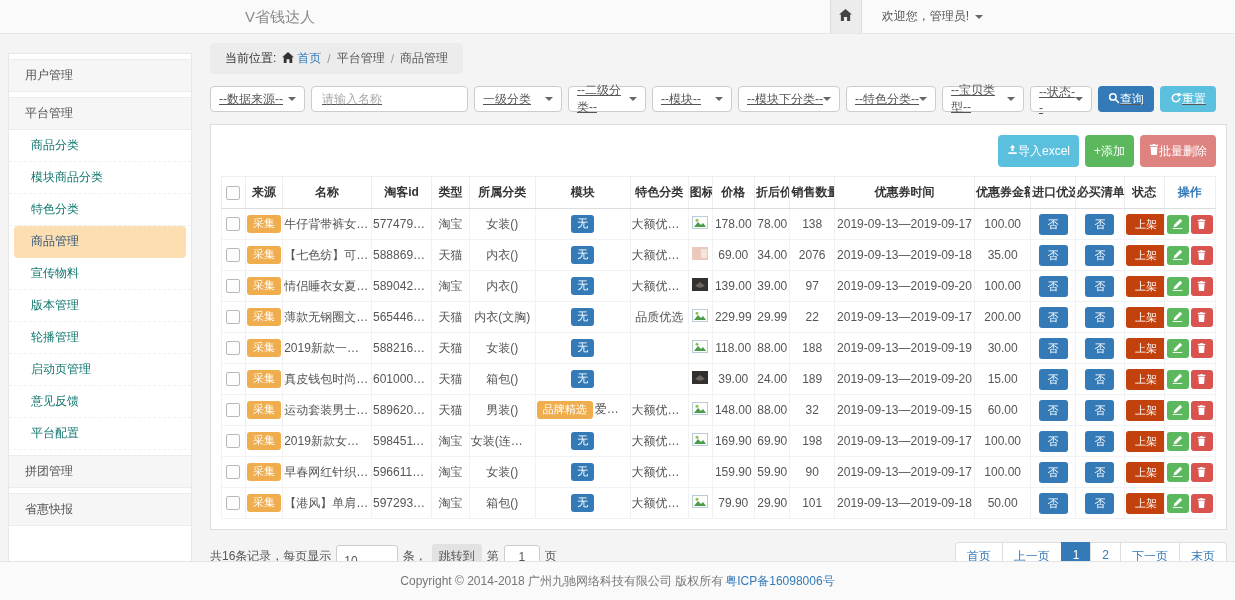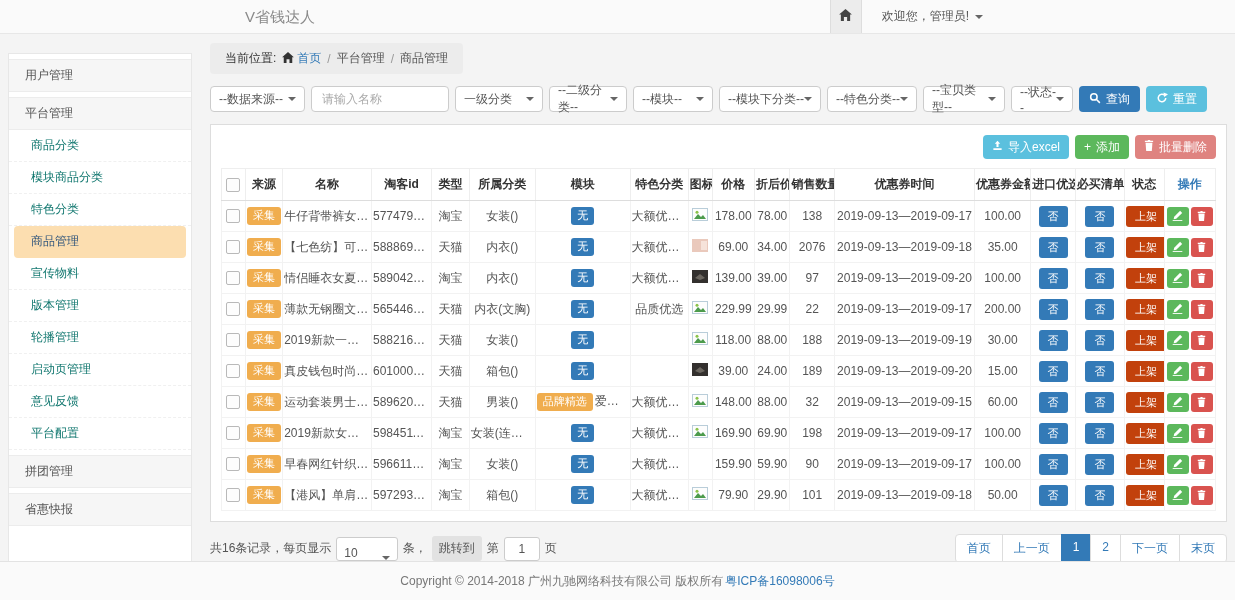--- a/index.html
+++ b/index.html
@@ -22,32 +22,32 @@
   .side-top{background:#f6f6f6;border-top:1px solid #ececec;border-bottom:1px solid #ececec;padding:7px 16px;color:#555;margin-top:5px;cursor:pointer;}
   .side-sub{padding:7px 22px;color:#0f766e;border-bottom:1px dashed #f0f0f0;cursor:pointer;}
   .side-sub.active{background:#fcdeb0;margin:0 5px;border-radius:4px;padding-left:17px;border-bottom:1px dashed transparent;color:#31567c;}
   .content{position:absolute;left:210px;top:10px;right:8px;bottom:0;}
   
   .breadcrumb{display:inline-flex;align-items:center;gap:6px;background:#ececec;border-radius:4px;padding:7px 15px;margin-bottom:10px;color:#333;}
   .breadcrumb .home-link{color:#337ab7;cursor:pointer;display:inline-flex;align-items:center;gap:3px;}
   .breadcrumb .sep{color:#999;}
   .breadcrumb .crumb{color:#555;}
   
-  .filters{display:flex;align-items:flex-start;gap:6px;margin:2px 0 12px;}
+  .filters{display:flex;align-items:flex-start;gap:6px;margin:2px 0 12px;text-decoration:underline;}
   .ctrl{height:26px;box-sizing:border-box;border:1px solid #ccc;border-radius:4px;background:#fff;display:flex;align-items:center;justify-content:space-between;padding:0 8px;color:#555;cursor:pointer;}
   .ctrl input{border:0;outline:0;width:100%;font-size:12px;font-family:inherit;color:#555;background:transparent;}
   .ctrl input::placeholder{color:#aaa;}
-  .filters .c0{width:95px;}  .filters .c1{width:138px;cursor:text;}
+  .filters .c0{width:95px;}  .filters .c1{width:157px;cursor:text;}
   .filters .c2{width:88px;}  .filters .c3{width:78px;}
   .filters .c4{width:80px;}  .filters .c5{width:102px;}
   .filters .c6{width:90px;}  .filters .c7{width:82px;}
   .filters .c8{width:62px;}
-  .btn{height:26px;border:0;border-radius:4px;color:#fff;padding:0 10px;display:inline-flex;align-items:center;gap:5px;font-size:12px;font-family:inherit;cursor:pointer;}
+  .btn{height:26px;border:0;border-radius:4px;color:#fff;padding:0 10px;display:inline-flex;align-items:center;font-size:12px;font-family:inherit;cursor:pointer;}
   .btn.primary{background:#337ab7;} .btn.info{background:#5bc0de;}
-  .btn.sm{height:24px;padding:0 9px;}
+  .btn.sm{height:32px;padding:0 9px;}
   .btn.green{background:#5cb85c;} .btn.redlight{background:#df8380;}
   
   .card{background:#fff;border:1px solid #ddd;padding:10px;}
   .toolbar{display:flex;justify-content:flex-end;gap:6px;margin-bottom:9px;}
   table{width:100%;border-collapse:collapse;table-layout:fixed;font-size:12px;}
   th{border:1px solid #eee;border-bottom:1px solid #ddd;padding:7px 1px;color:#333;text-align:center;font-weight:bold;white-space:nowrap;overflow:hidden;}
   th.th-actions{color:#337ab7;}
   td{border:1px solid #f2f2f2;padding:4px 1px;text-align:center;color:#555;white-space:nowrap;overflow:hidden;text-overflow:ellipsis;height:22px;}
   .cb{display:inline-block;width:12px;height:12px;border:1px solid #b9b9b9;background:#fdfdfd;border-radius:2px;vertical-align:middle;cursor:pointer;}
   .badge{display:inline-block;padding:2px 6px;border-radius:3px;color:#fff;font-size:11px;line-height:1.25;}

